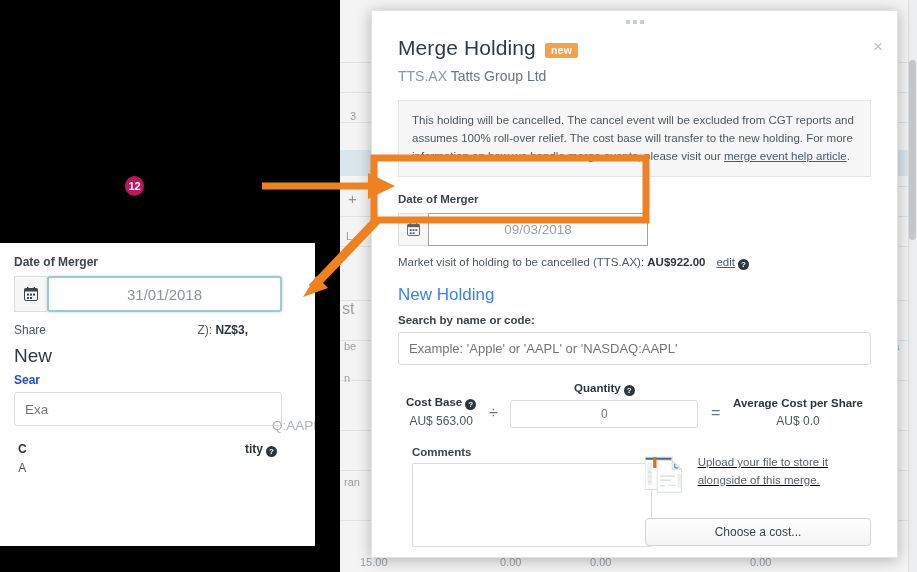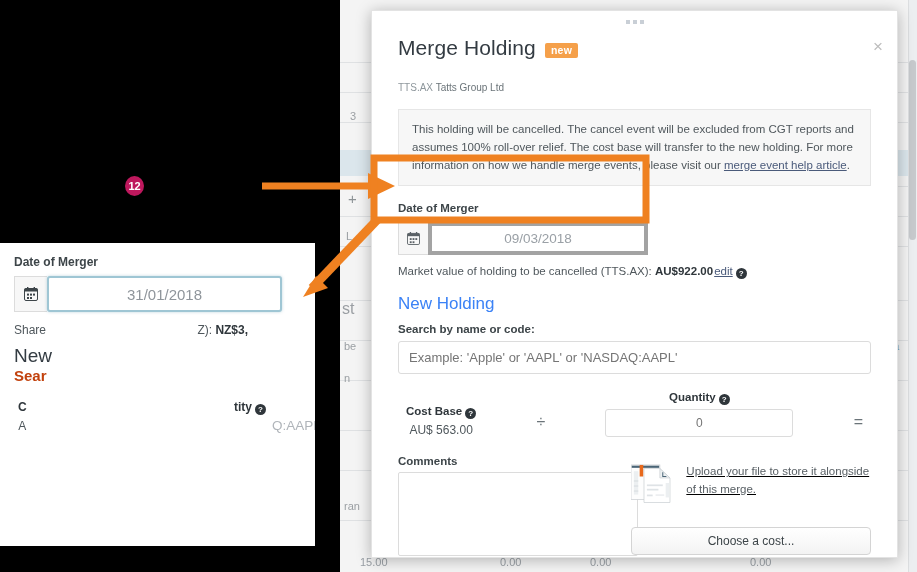--- a/index.html
+++ b/index.html
@@ -69,46 +69,46 @@
 
   h1.mh-title {
     margin: 0; font-size: 21px; font-weight: 400; color: #333b42;
     letter-spacing: .1px; display: flex; align-items: center; gap: 9px;
   }
   .badge-new {
     display: inline-block; background: #f5a04a; color: #fff;
     font-size: 10.5px; font-weight: bold; padding: 1px 6px 2px 6px;
     border-radius: 2px; letter-spacing: .3px; position: relative; top: 2px;
   }
-  .mh-sub { margin: 22px 0 0 0; font-size: 10px; color: #6b7479; }
+  .mh-sub { margin: 8px 0 0 0; font-size: 14px; color: #6b7479; }
   .mh-sub b { color: #8e979c; font-weight: 400; }
 
   .notice {
     margin-top: 16px; background: #f7f7f7; border: 1px solid #e6e6e6;
     padding: 11px 13px; font-size: 11.5px; line-height: 1.55; color: #4f575c;
   }
   .notice a { color: #4a5a7a; text-decoration: underline; }
 
   .fld-label { font-size: 11.5px; font-weight: bold; color: #3d4549; }
 
   .date-wrap { margin-top: 8px; display: flex; width: 250px; }
   .date-icon {
     width: 30px; height: 33px; border: 1px solid #dcdcdc; border-right: none;
     background: #f7f7f7; display: flex; align-items: center; justify-content: center;
     color: #5a6166; font-size: 13px;
   }
   .date-input {
-    flex: 1; height: 33px; border: 4px solid #a3a3a3; background: #fff;
+    flex: 1; height: 33px; border: 1px solid #a3a3a3; background: #fff;
     text-align: center; font-size: 13.5px; color: #9aa0a6;
     font-family: "Liberation Sans", sans-serif; outline: none;
   }
 
   .market-line { margin-top: 10px; font-size: 11.5px; color: #4f575c; }
   .market-line b { color: #2f363b; }
-  .market-line a { color: #4a5a7a; text-decoration: underline; margin-left: 1px; }
+  .market-line a { color: #4a5a7a; text-decoration: underline; margin-left: 11px; }
   .qmark {
     display: inline-block; width: 11px; height: 11px; border-radius: 50%;
     background: #2f363b; color: #fff; font-size: 8px; line-height: 11px;
     text-align: center; font-weight: bold; margin-left: 3px;
     position: relative; top: 1px;
   }
 
   h2.nh-title { margin: 16px 0 0 0; font-size: 17px; font-weight: 400; color: #3b82f6; }
   .search-label { margin-top: 9px; font-size: 11.5px; font-weight: bold; color: #3d4549; }
   .search-input {
@@ -125,21 +125,21 @@
   .calc-head { font-size: 11.5px; font-weight: bold; color: #2f363b; }
   .calc-val { font-size: 12px; color: #4f575c; margin-top: 5px; }
   .calc-op { font-size: 16px; color: #6b7479; padding-bottom: 6px; }
   .qty-input {
     margin-top: 5px; width: 188px; height: 28px; border: 1px solid #dcdcdc;
     border-radius: 3px; text-align: center; font-size: 12px; color: #b0b5ba;
     font-family: "Liberation Sans", sans-serif; outline: none;
   }
 
   .lower { margin-top: 18px; display: flex; gap: 24px; }
-  .comments-col { width: 209px; }
+  .comments-col { width: 209px; margin-left: 14px; }
   .comments-label { font-size: 11.5px; font-weight: bold; color: #3d4549; }
   .comments-box {
     margin-top: 5px; width: 240px; height: 84px; border: 1px solid #dcdcdc;
     border-radius: 2px; resize: none; outline: none;
     font-family: "Liberation Sans", sans-serif; font-size: 12px;
   }
   .upload-col { flex: 1; text-decoration: underline; }
   .upload-row { display: flex; align-items: flex-start; gap: 12px; }
   .upload-text { font-size: 11.5px; color: #5a6166; line-height: 1.5; margin-top: 8px; }
   .choose-btn {
@@ -166,21 +166,21 @@
   }
   .ins-date-input {
     flex: 1; height: 36px; border: 2px solid #9fc6d4; border-radius: 3px;
     background: #fff; text-align: center; font-size: 15px; color: #8f959b;
     font-family: "Liberation Sans", sans-serif; outline: none;
     box-shadow: 0 0 3px rgba(120,170,190,.5);
   }
   .ins-market { margin-top: 11px; font-size: 12px; color: #4f575c; }
   .ins-market b { color: #2f363b; }
   .ins-nh { margin-top: 8px; font-size: 19px; color: #333b42; font-weight: 400; }
-  .ins-search-lbl { font-size: 15px; font-weight: bold; color: #c2410c; }
+  .ins-search-lbl { margin-top: 6px; font-size: 12px; font-weight: bold; color: #1d4ed8; }
   .ins-search {
     margin-top: 5px; width: 268px; height: 34px; border: 1px solid #dcdcdc;
     border-radius: 3px; padding: 0 10px; font-size: 13.5px; color: #b0b5ba;
     font-family: "Liberation Sans", sans-serif; outline: none;
   }
   .ins-calc { margin-top: 16px; display: flex; justify-content: space-between; padding: 0 4px; }
   .ins-calc .calc-head { font-size: 12px; }
   .ins-calc .calc-val { font-size: 12px; }
 
   
@@ -213,21 +213,21 @@
     <div class="bg-rule" style="top:380px"></div>
     <div class="bg-rule" style="top:430px"></div>
     <div class="bg-rule" style="top:470px"></div>
     <div class="bg-rule" style="top:520px"></div>
     <div class="bg-txt" style="left:10px;top:110px">3</div>
     <div class="bg-txt" style="left:8px;top:190px;font-size:15px;color:#7a8185">+</div>
     <div class="bg-txt" style="left:6px;top:230px">L</div>
     <div class="bg-txt" style="left:2px;top:300px;font-size:16px">st</div>
     <div class="bg-txt" style="left:4px;top:340px">be</div>
     <div class="bg-txt" style="left:4px;top:372px">n</div>
-    <div class="bg-txt" style="left:4px;top:500px">ran</div>
+    <div class="bg-txt" style="left:4px;top:476px">ran</div>
     <div class="bg-txt" style="left:545px;top:120px">3</div>
     <div class="bg-txt" style="left:549px;top:196px;font-size:15px">+</div>
     <div class="bg-txt" style="left:541px;top:280px">um</div>
     <div class="bg-txt" style="left:541px;top:318px">nt</div>
     <div class="bg-txt" style="left:541px;top:340px;color:#5b9ec4">oda</div>
     <div class="bg-txt" style="left:545px;top:418px">ry</div>
     <div class="bg-txt" style="left:545px;top:434px">lia</div>
     <div class="bg-txt" style="left:541px;top:470px">C</div>
     <div class="bg-txt" style="left:541px;top:486px">me</div>
     <div class="bg-txt" style="left:545px;top:520px">ry</div>
@@ -280,21 +280,21 @@
                 <rect x="9" y="6.6" width="2" height="2" fill="#5a6166"></rect>
                 <rect x="3" y="10" width="2" height="2" fill="#5a6166"></rect>
                 <rect x="6" y="10" width="2" height="2" fill="#5a6166"></rect>
               </svg>
           </div>
           <input class="date-input" value="09/03/2018" style="">
         </div>
       </div>
 
       <div class="market-line">
-        <span>Market value of holding to be cancelled (TTS.AX): </span><b>AU$922.00</b><a href="#">edit</a><span class="qmark">?</span>
+        <span>Market visit of holding to be cancelled (TTS.AX): </span><b>AU$922.00</b><a href="#">edit</a><span class="qmark">?</span>
       </div>
 
       <h2 class="nh-title">New Holding</h2>
       <div class="search-label">Search by name or code:</div>
       <input class="search-input" placeholder="Example: 'Apple' or 'AAPL' or 'NASDAQ:AAPL'" style="">
 
       <div class="calc-row">
         <div class="calc-col">
           <div class="calc-head">
             <span>Cost Base</span><span class="qmark">?</span>
@@ -302,20 +302,24 @@
           <div class="calc-val">AU$ 563.00</div>
         </div>
         <div class="calc-op">÷</div>
         <div class="calc-col">
           <div class="calc-head">
             <span>Quantity</span><span class="qmark">?</span>
           </div>
           <input class="qty-input" placeholder="0" style="">
         </div>
         <div class="calc-op">=</div>
+        <div class="calc-col">
+          <div class="calc-head">Average Cost per Share</div>
+          <div class="calc-val">AU$ 0.0</div>
+        </div>
       </div>
 
       <div class="lower">
         <div class="comments-col">
           <div class="comments-label">Comments</div>
           <textarea class="comments-box" style=""></textarea>
         </div>
         <div class="upload-col">
           <div class="upload-row">
             <svg width="60" height="56" viewBox="0 0 60 56">
@@ -367,28 +371,29 @@
         </div>
         <input class="ins-date-input" value="31/01/2018" style="">
       </div>
 
       <div class="ins-market">
         <span>Share</span>
         <span style="margin-left:148px">Z): </span><b>NZ$3,</b>
       </div>
       <div class="ins-nh">New</div>
       <div class="ins-search-lbl">Sear</div>
+      <input class="ins-search" placeholder="Exa" style="">
       <div style="position:absolute;left:272px;top:175px;font-size:13.5px;color:#b0b5ba">Q:AAPL</div>
 
       <div class="ins-calc">
         <div class="calc-col">
           <div class="calc-head">C</div>
           <div class="calc-val">A</div>
         </div>
-        <div class="calc-head" style="margin-right:31px">
+        <div class="calc-head" style="margin-right:20px">
           <span>tity</span><span class="qmark">?</span>
         </div>
       </div>
     </div>
 
   </div>
 
   <svg class="anno">
 
     <line x1="262" y1="186" x2="372" y2="186" stroke="#ef8121" stroke-width="7"></line>

